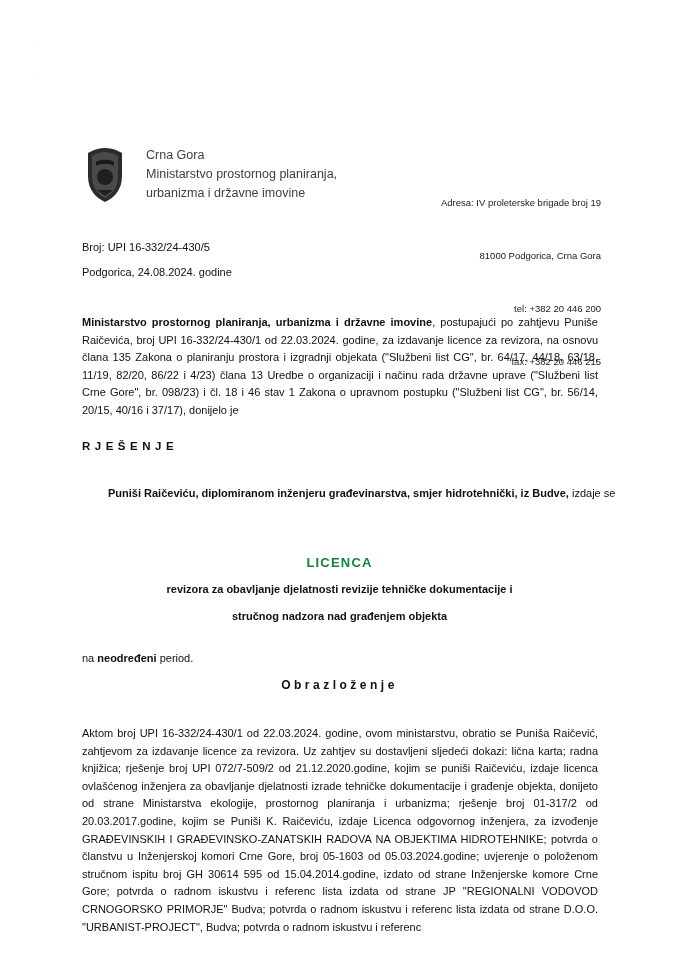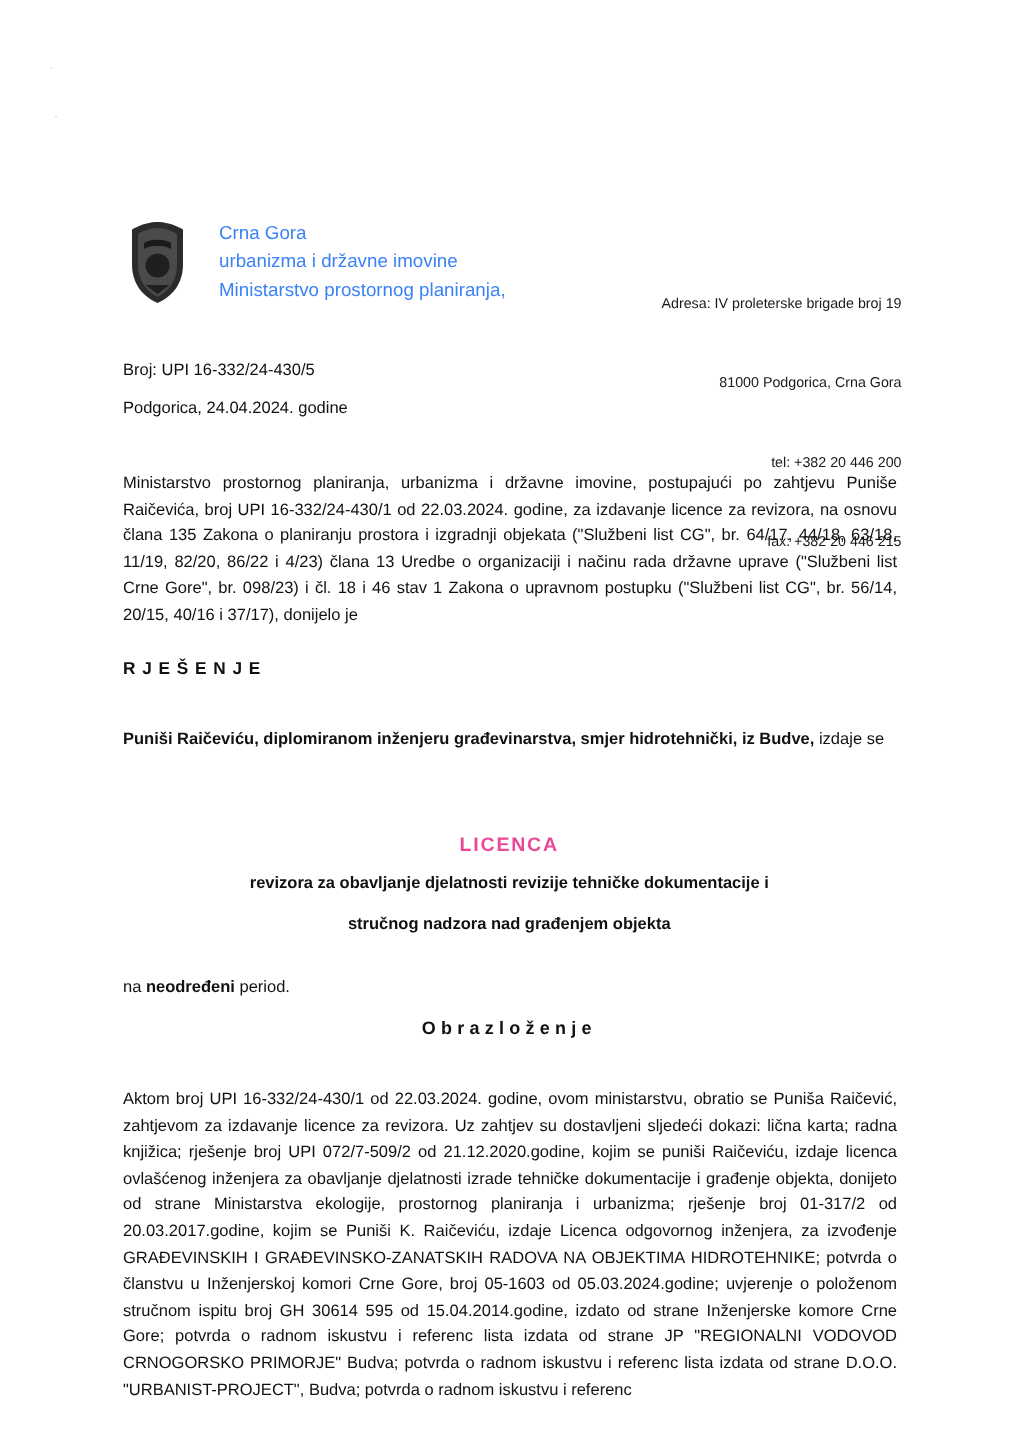--- a/index.html
+++ b/index.html
@@ -43,21 +43,21 @@
 
   .org {
     position: absolute;
     left: 146px;
     top: 6px;
     width: 280px;
   }
   .org .line {
     font-size: 12.5px;
     line-height: 19px;
-    color: #3b82f6;
+    color: #404040;
     white-space: nowrap;
   }
 
   .address {
     position: absolute;
     right: 78px;
     top: 18px;
     text-align: right;
     width: 320px;
   }
@@ -84,52 +84,53 @@
   
   .para {
     position: absolute;
     left: 82px;
     width: 516px;
     font-size: 11px;
     line-height: 17.6px;
     text-align: justify;
     color: #111;
   }
-  .para b { font-weight: normal; }
+  .para b { font-weight: bold; }
 
   .p-intro { top: 314px; }
 
   .rjesenje {
     position: absolute;
     left: 82px;
     top: 440px;
     width: 516px;
     font-size: 11.5px;
     font-weight: bold;
     letter-spacing: 4.5px;
     color: #111;
   }
 
   .p-subject {
     top: 485px;
     font-weight: bold;
     text-align: left;
+    margin-left: 26px;
   }
   .p-subject .reg { font-weight: normal; }
 
   .licenca {
     position: absolute;
     left: 0;
     top: 555px;
     width: 679px;
     text-align: center;
     font-size: 13px;
     font-weight: bold;
     letter-spacing: 1.2px;
-    color: #ec4899;
+    color: #15803d;
   }
   .licenca-sub1 {
     position: absolute;
     left: 0;
     top: 583px;
     width: 679px;
     text-align: center;
     font-size: 11px;
     font-weight: bold;
     color: #111;
@@ -188,35 +189,35 @@
         <path d="M23 2 C14 2 6 7 6 7 L6 30 C6 44 14 52 23 56 C32 52 40 44 40 30 L40 7 C40 7 32 2 23 2 Z" fill="#2b2b2b"></path>
         <path d="M23 6 C16 6 10 10 10 10 L10 30 C10 42 16 48 23 52 C30 48 36 42 36 30 L36 10 C36 10 30 6 23 6 Z" fill="#4a4a4a"></path>
         <path d="M14 16 C18 13 28 13 32 16 L32 20 C28 17 18 17 14 20 Z" fill="#1a1a1a"></path>
         <circle cx="23" cy="31" r="8" fill="#1f1f1f"></circle>
         <path d="M15 44 L31 44 L23 50 Z" fill="#1f1f1f"></path>
       </svg>
     </div>
 
     <div class="org">
       <div class="line">Crna Gora</div>
+      <div class="line">Ministarstvo prostornog planiranja,</div>
       <div class="line">urbanizma i državne imovine</div>
-      <div class="line">Ministarstvo prostornog planiranja,</div>
     </div>
 
     <div class="address">
       <div class="line">Adresa: IV proleterske brigade broj 19</div>
       <div class="line">81000 Podgorica, Crna Gora</div>
       <div class="line">tel: +382 20 446 200</div>
       <div class="line">fax: +382 20 446 215</div>
     </div>
   </div>
 
   <div class="refblock">
     <div class="line">Broj: UPI 16-332/24-430/5</div>
-    <div class="line">Podgorica, 24.04.2024. godine</div>
+    <div class="line">Podgorica, 24.08.2024. godine</div>
   </div>
 
   <div class="para p-intro"><b>Ministarstvo prostornog planiranja, urbanizma i državne imovine</b><span>, postupajući po zahtjevu Puniše Raičevića, broj UPI 16-332/24-430/1 od 22.03.2024. godine, za izdavanje licence za revizora, na osnovu člana 135 Zakona o planiranju prostora i izgradnji objekata ("Službeni list CG", br. 64/17, 44/18, 63/18, 11/19, 82/20, 86/22 i 4/23) člana 13 Uredbe o organizaciji i načinu rada državne uprave ("Službeni list Crne Gore", br. 098/23) i čl. 18 i 46 stav 1 Zakona o upravnom postupku ("Službeni list CG", br. 56/14, 20/15, 40/16 i 37/17), donijelo je</span></div>
 
   <div class="rjesenje">RJEŠENJE</div>
 
   <div class="para p-subject"><span>Puniši Raičeviću, diplomiranom inženjeru građevinarstva, smjer hidrotehnički, iz Budve,</span><span class="reg"> izdaje se</span></div>
 
   <div class="licenca">LICENCA</div>
   <div class="licenca-sub1">revizora za obavljanje djelatnosti revizije tehničke dokumentacije i</div>

